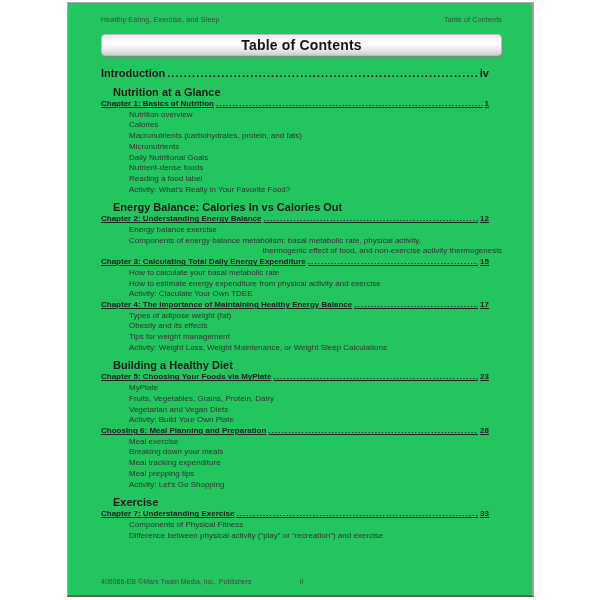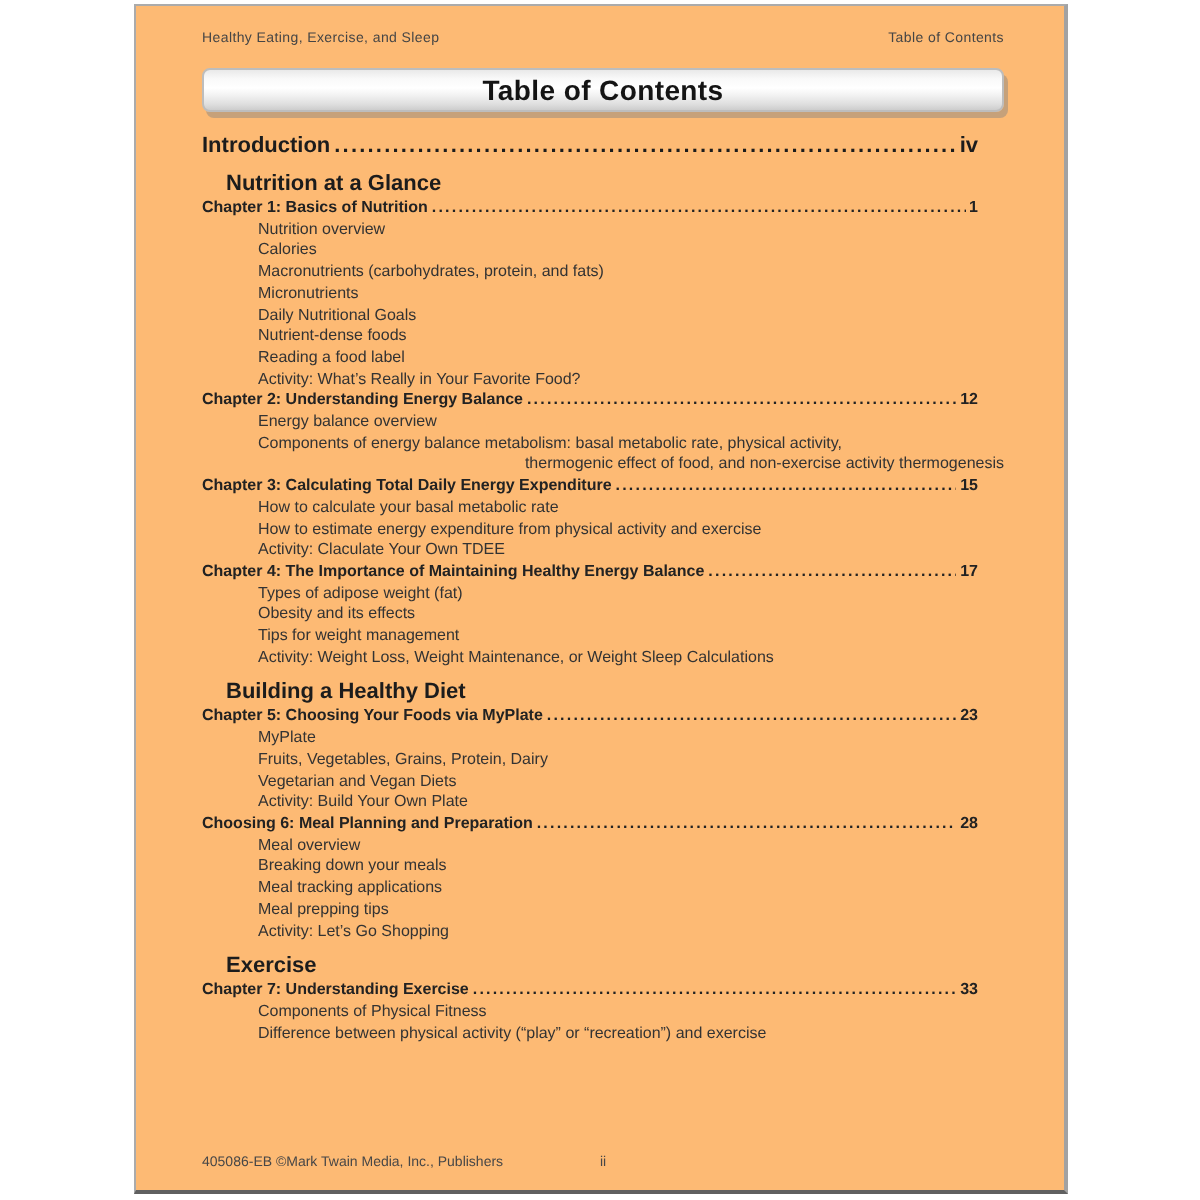--- a/index.html
+++ b/index.html
@@ -6,21 +6,21 @@
   html, body {
     width: 600px; height: 600px;
     background: #ffffff;
     font-family: "Liberation Sans", sans-serif;
     overflow: hidden;
   }
   .page {
     position: absolute;
     left: 67px; top: 2px;
     width: 467px; height: 595px;
-    background: #fdba74;
+    background: #22c55e;
     border: 1px solid #ababab;
     border-right: 2px solid #a2a2a2;
     border-bottom: 2px solid #606060;
     padding: 13px 30px 0 33px;
   }
   .running-header {
     display: flex;
     justify-content: space-between;
     align-items: baseline;
     font-size: 7px;
@@ -62,20 +62,21 @@
     font-weight: 700; font-size: 11px; line-height: 13px;
     margin-top: 6px;
     color: #1c1c1c;
     margin-left: 12px;
   }
   .toc-chapter {
     display: flex; align-items: flex-start;
     font-weight: 700; font-size: 8px; line-height: 10.7px;
     padding-right: 13px;
     color: #222222;
+    text-decoration: underline;
   }
   .toc-item {
     font-size: 8px; line-height: 10.7px;
     padding-left: 28px;
     white-space: nowrap;
     color: #333333;
   }
   .toc-item2 {
     font-size: 8px; line-height: 10.7px;
     padding-left: 78px;
@@ -134,26 +135,27 @@
         <span class="pg">1</span>
       </div>
       <div class="toc-row toc-item"><span class="lbl">Nutrition overview</span></div>
       <div class="toc-row toc-item"><span class="lbl">Calories</span></div>
       <div class="toc-row toc-item"><span class="lbl">Macronutrients (carbohydrates, protein, and fats)</span></div>
       <div class="toc-row toc-item"><span class="lbl">Micronutrients</span></div>
       <div class="toc-row toc-item"><span class="lbl">Daily Nutritional Goals</span></div>
       <div class="toc-row toc-item"><span class="lbl">Nutrient-dense foods</span></div>
       <div class="toc-row toc-item"><span class="lbl">Reading a food label</span></div>
       <div class="toc-row toc-item"><span class="lbl">Activity: What’s Really in Your Favorite Food?</span></div>
+      <div class="toc-row toc-section"><span class="lbl">Energy Balance: Calories In vs Calories Out</span></div>
       <div class="toc-row toc-chapter">
         <span class="lbl">Chapter 2: Understanding Energy Balance</span>
         <span class="leader"></span>
         <span class="pg">12</span>
       </div>
-      <div class="toc-row toc-item"><span class="lbl">Energy balance overview</span></div>
+      <div class="toc-row toc-item"><span class="lbl">Energy balance exercise</span></div>
       <div class="toc-row toc-item"><span class="lbl">Components of energy balance metabolism: basal metabolic rate, physical activity,</span></div>
       <div class="toc-row toc-item2"><span class="lbl">thermogenic effect of food, and non-exercise activity thermogenesis</span></div>
       <div class="toc-row toc-chapter">
         <span class="lbl">Chapter 3: Calculating Total Daily Energy Expenditure</span>
         <span class="leader"></span>
         <span class="pg">15</span>
       </div>
       <div class="toc-row toc-item"><span class="lbl">How to calculate your basal metabolic rate</span></div>
       <div class="toc-row toc-item"><span class="lbl">How to estimate energy expenditure from physical activity and exercise</span></div>
       <div class="toc-row toc-item"><span class="lbl">Activity: Claculate Your Own TDEE</span></div>
@@ -174,23 +176,23 @@
       </div>
       <div class="toc-row toc-item"><span class="lbl">MyPlate</span></div>
       <div class="toc-row toc-item"><span class="lbl">Fruits, Vegetables, Grains, Protein, Dairy</span></div>
       <div class="toc-row toc-item"><span class="lbl">Vegetarian and Vegan Diets</span></div>
       <div class="toc-row toc-item"><span class="lbl">Activity: Build Your Own Plate</span></div>
       <div class="toc-row toc-chapter">
         <span class="lbl">Choosing 6: Meal Planning and Preparation</span>
         <span class="leader"></span>
         <span class="pg">28</span>
       </div>
-      <div class="toc-row toc-item"><span class="lbl">Meal overview</span></div>
+      <div class="toc-row toc-item"><span class="lbl">Meal exercise</span></div>
       <div class="toc-row toc-item"><span class="lbl">Breaking down your meals</span></div>
-      <div class="toc-row toc-item"><span class="lbl">Meal tracking applications</span></div>
+      <div class="toc-row toc-item"><span class="lbl">Meal tracking expenditure</span></div>
       <div class="toc-row toc-item"><span class="lbl">Meal prepping tips</span></div>
       <div class="toc-row toc-item"><span class="lbl">Activity: Let’s Go Shopping</span></div>
       <div class="toc-row toc-section"><span class="lbl">Exercise</span></div>
       <div class="toc-row toc-chapter">
         <span class="lbl">Chapter 7: Understanding Exercise</span>
         <span class="leader"></span>
         <span class="pg">33</span>
       </div>
       <div class="toc-row toc-item"><span class="lbl">Components of Physical Fitness</span></div>
       <div class="toc-row toc-item"><span class="lbl">Difference between physical activity (“play” or “recreation”) and exercise</span></div>

